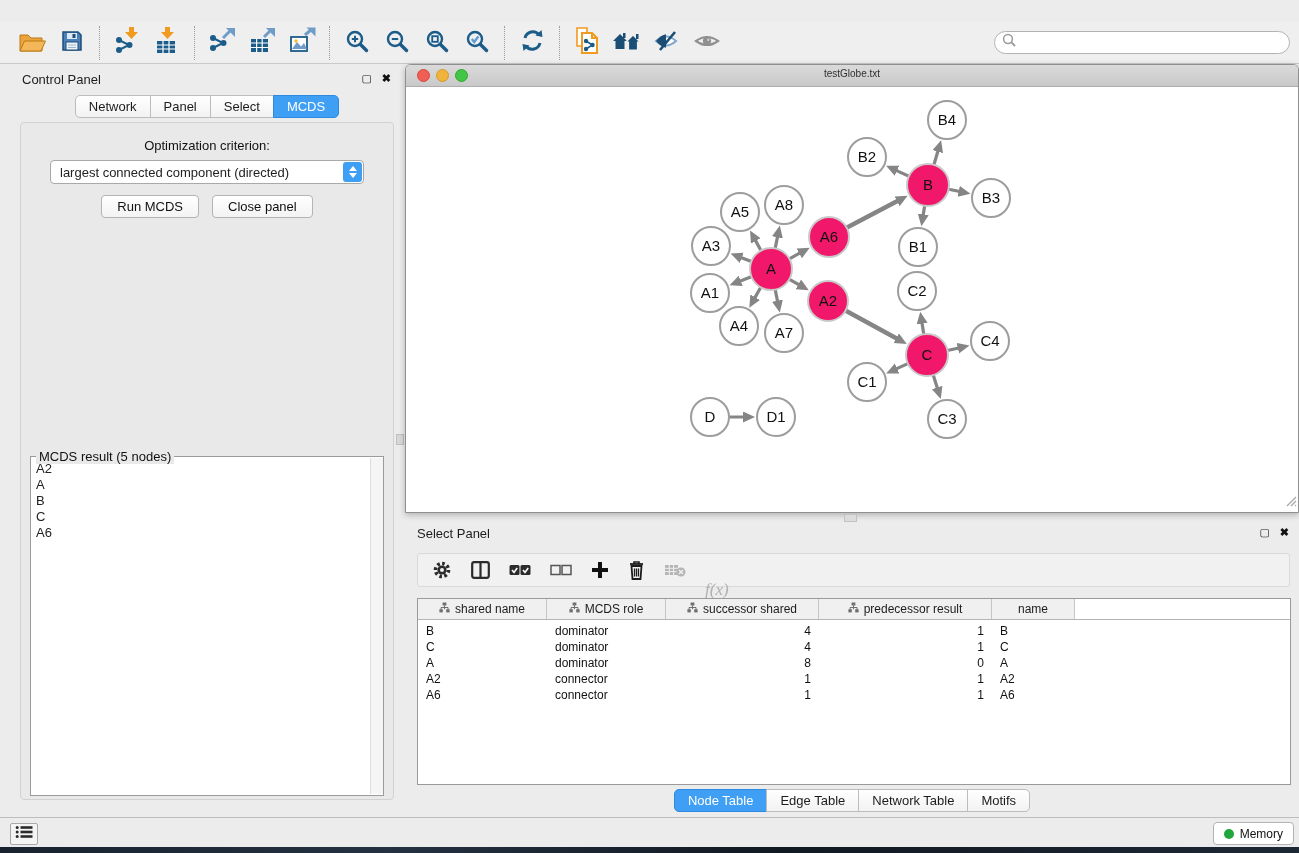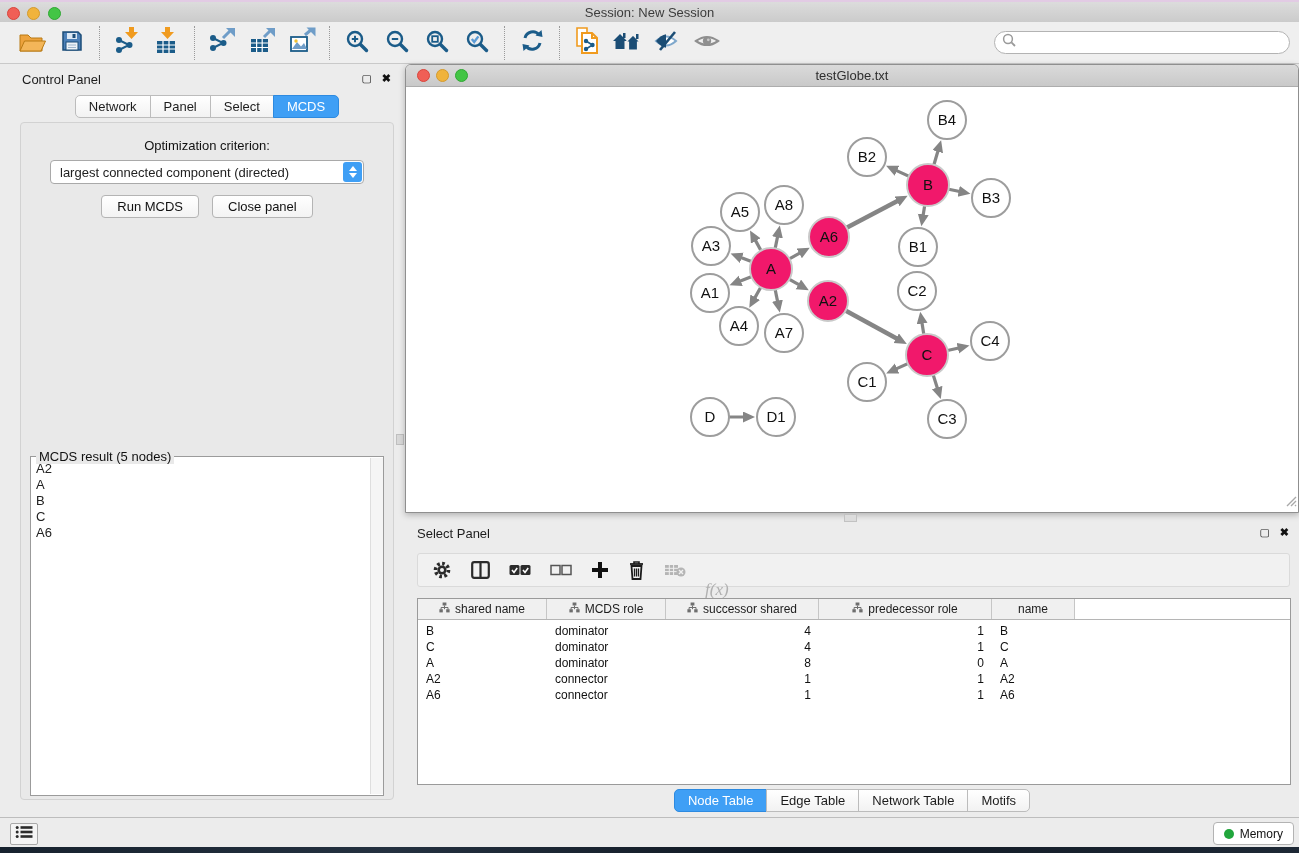--- a/index.html
+++ b/index.html
@@ -68,21 +68,21 @@
 
   
   .net-window{position:absolute;left:405px;top:64px;width:894px;height:449px;background:#fff;
     border:1px solid #8f8f8f;border-radius:6px 6px 0 0;box-shadow:0 2px 6px rgba(0,0,0,.25);}
   .nw-titlebar{position:relative;height:22px;background:linear-gradient(#dadada,#c9c9c9);
     border-bottom:1px solid #adadad;border-radius:5px 5px 0 0;}
   .nw-titlebar .tl{top:4px;}
   .nw-titlebar .tl.red{left:11px;}
   .nw-titlebar .tl.yellow{left:30px;}
   .nw-titlebar .tl.green{left:49px;}
-  .nw-title{position:absolute;left:0;right:0;top:3px;text-align:center;font-size:13px;color:#2f2f2f;}
+  .nw-title{position:absolute;left:0;right:0;top:3px;text-align:center;font-size:10px;color:#2f2f2f;}
   .nw-canvas{position:relative;width:892px;height:425px;background:#fff;overflow:hidden;}
   .resize-grip{position:absolute;right:1px;bottom:1px;}
 
   .h-grip{position:absolute;left:844px;top:514px;width:13px;height:8px;background:#dcdcdc;
     border:1px solid #c2c2c2;}
 
   
   .table-panel{position:absolute;left:405px;top:519px;width:894px;height:298px;}
   .tp-title{position:absolute;left:12px;top:7px;font-size:13px;color:#1d1d1d;}
   .tp-toolbar{position:absolute;left:12px;right:9px;top:34px;height:34px;background:#f1f1f1;
@@ -110,26 +110,20 @@
     border-radius:4px;display:flex;align-items:center;gap:6px;padding:0 10px;font-size:12px;color:#111;}
   .mem-dot{width:10px;height:10px;border-radius:50%;background:var(--memdot,#21a63c);}
   .desktop-strip{position:absolute;left:0;right:0;top:847px;height:6px;
     background:linear-gradient(90deg,#17222e,#243140 30%,#101822 60%,#1d2835);}
 </style>
 </head>
 <body>
 
 <div class="app">
 
-  <div class="titlebar">
-    <span class="tl red"></span>
-    <span class="tl yellow"></span>
-    <span class="tl green"></span>
-    <div class="win-title">Session: New Session</div>
-  </div>
 
   <div class="toolbar">
     <div class="tbtn">
       <span>
         <svg width="28" height="24" viewBox="0 0 28 24">
             <path d="M2 6 h8 l3 3 h11 v13 h-22 z" fill="#eda33d" stroke="#b97b15"></path>
             <path d="M2 22 l4.5 -10 h21 l-4.5 10 z" fill="#f3b659" stroke="#b97b15"></path>
           </svg>
       </span>
     </div>
@@ -525,21 +519,21 @@
               </svg></span>
             <span>successor shared</span>
           </div>
           <div class="th tcol3">
             <span><svg width="11" height="11" viewBox="0 0 11 11">
                 <rect x="3.6" y="0.5" width="3.8" height="3" fill="#6e6e6e"></rect>
                 <rect x="0.4" y="7.2" width="3.4" height="3.2" fill="#6e6e6e"></rect>
                 <rect x="7.2" y="7.2" width="3.4" height="3.2" fill="#6e6e6e"></rect>
                 <path d="M5.5 3.5 v2 M2.1 7.2 V5.5 H9 v1.7 M5.5 5.5 V7.2" stroke="#6e6e6e" fill="none"></path>
               </svg></span>
-            <span>predecessor role</span>
+            <span>predecessor result</span>
           </div>
           <div class="th tcol4">
             <span>name</span>
           </div>
         </div>
       <div class="tp-tbody">
           <div class="tr">
             <div class="td tcol0">B</div>
             <div class="td tcol1">dominator</div>
             <div class="td tcol2 right">4</div>

